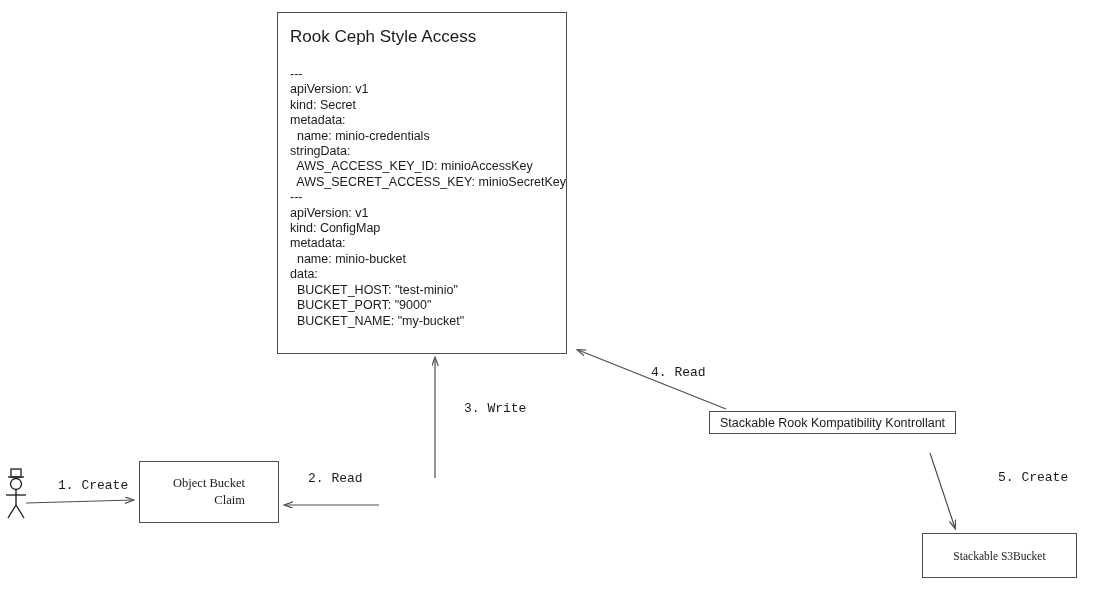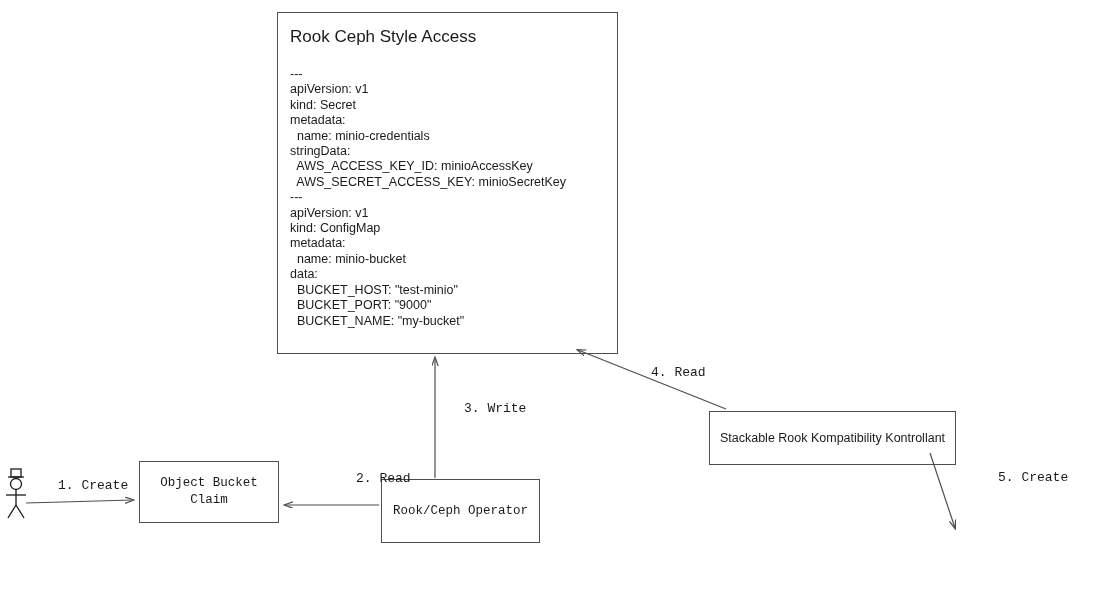--- a/index.html
+++ b/index.html
@@ -19,21 +19,21 @@
     position: absolute;
     box-sizing: border-box;
     border: 1px solid #4d4d4d;
     background: #ffffff;
   }
 
   
   #yaml-panel {
     left: 277px;
     top: 12px;
-    width: 341px;
+    width: 290px;
     height: 342px;
     padding: 14px 12px 0 12px;
   }
   #yaml-title {
     font-size: 17px;
     color: #1a1a1a;
     line-height: 20px;
     margin-bottom: 20px;
     white-space: pre;
   }
@@ -49,21 +49,22 @@
     display: flex;
     align-items: center;
     justify-content: center;
     text-align: center;
   }
   .node span {
     display: block;
     white-space: pre-line;
   }
   .mono {
-    font-family: Liberation Mono, monospace;
+    font-family: Liberation Serif, serif;
+    text-align: right;
   }
 
   #obc-box {
     left: 139px;
     top: 461px;
     width: 140px;
     height: 62px;
   }
   #obc-box span { font-size: 12.5px; line-height: 17px; color: #1a1a1a; }
 
@@ -72,42 +73,42 @@
     top: 479px;
     width: 159px;
     height: 64px;
   }
   #operator-box span { font-size: 12.5px; line-height: 17px; color: #1a1a1a; }
 
   #srkk-box {
     left: 709px;
     top: 411px;
     width: 247px;
-    height: 54px;
+    height: 23px;
   }
   #srkk-box span { font-size: 12.5px; line-height: 16px; color: #1a1a1a; }
 
   #s3bucket-box {
     left: 922px;
     top: 533px;
     width: 155px;
     height: 45px;
   }
   #s3bucket-box span { font-size: 11.5px; line-height: 16px; color: #1a1a1a; }
 
   
   .edge-label {
     position: absolute;
     font-family: "Liberation Mono", monospace;
     font-size: 13px;
     color: #1a1a1a;
     white-space: nowrap;
   }
   #lbl-create   { left: 58px;  top: 478px; text-align: center; }
-  #lbl-read1    { left: 308px; top: 471px; margin-left: 48px; }
+  #lbl-read1    { left: 308px; top: 471px; }
   #lbl-write    { left: 464px; top: 401px; }
   #lbl-read2    { left: 651px; top: 365px; }
   #lbl-create2  { left: 998px; top: 470px; }
 
   
   #overlay {
     position: absolute;
     left: 0;
     top: 0;
     width: 1094px;
@@ -139,28 +140,28 @@
   BUCKET_HOST: "test-minio"
   BUCKET_PORT: "9000"
   BUCKET_NAME: "my-bucket"</div>
   </div>
 
   <div class="box node" id="obc-box">
     <span class="mono">Object Bucket
 Claim</span>
   </div>
 
-  <div class="box node" id="operator-box">
-    <span class="mono">Rook/Ceph Operator</span>
-  </div>
 
   <div class="box node" id="srkk-box">
     <span>Stackable Rook Kompatibility Kontrollant</span>
   </div>
 
+  <div class="box node" id="s3bucket-box">
+    <span class="mono">Stackable S3Bucket</span>
+  </div>
 
   <div class="edge-label" id="lbl-create">1. Create</div>
   <div class="edge-label" id="lbl-read1">2. Read</div>
   <div class="edge-label" id="lbl-write">3. Write</div>
   <div class="edge-label" id="lbl-read2">4. Read</div>
   <div class="edge-label" id="lbl-create2">5. Create</div>
 
   <svg id="overlay" viewBox="0 0 1094 591">
     <defs>
       <marker id="arrow" markerWidth="10" markerHeight="10" refX="8" refY="3.2" orient="auto" markerUnits="userSpaceOnUse">

